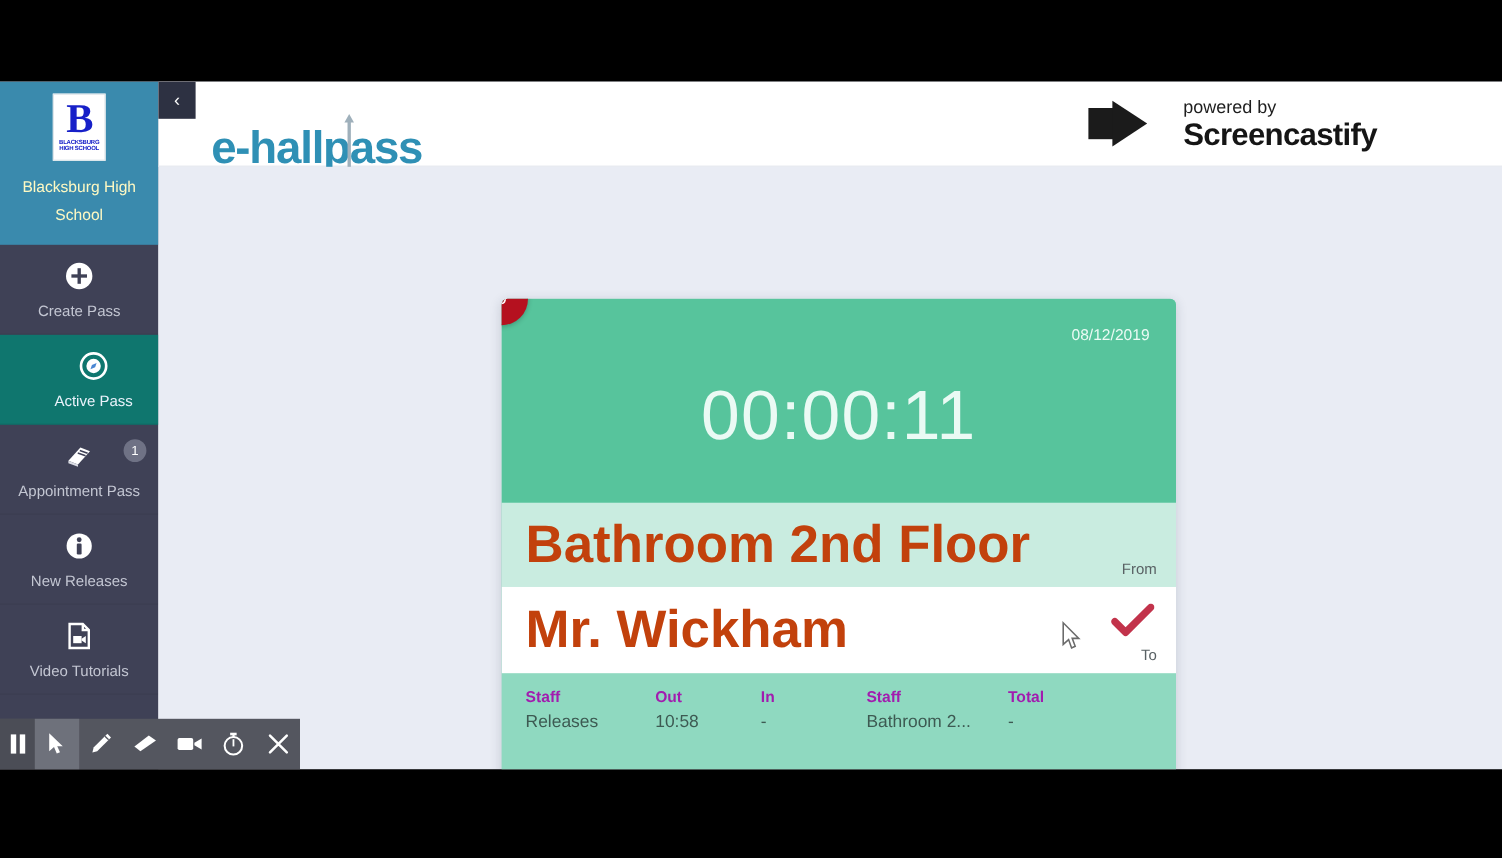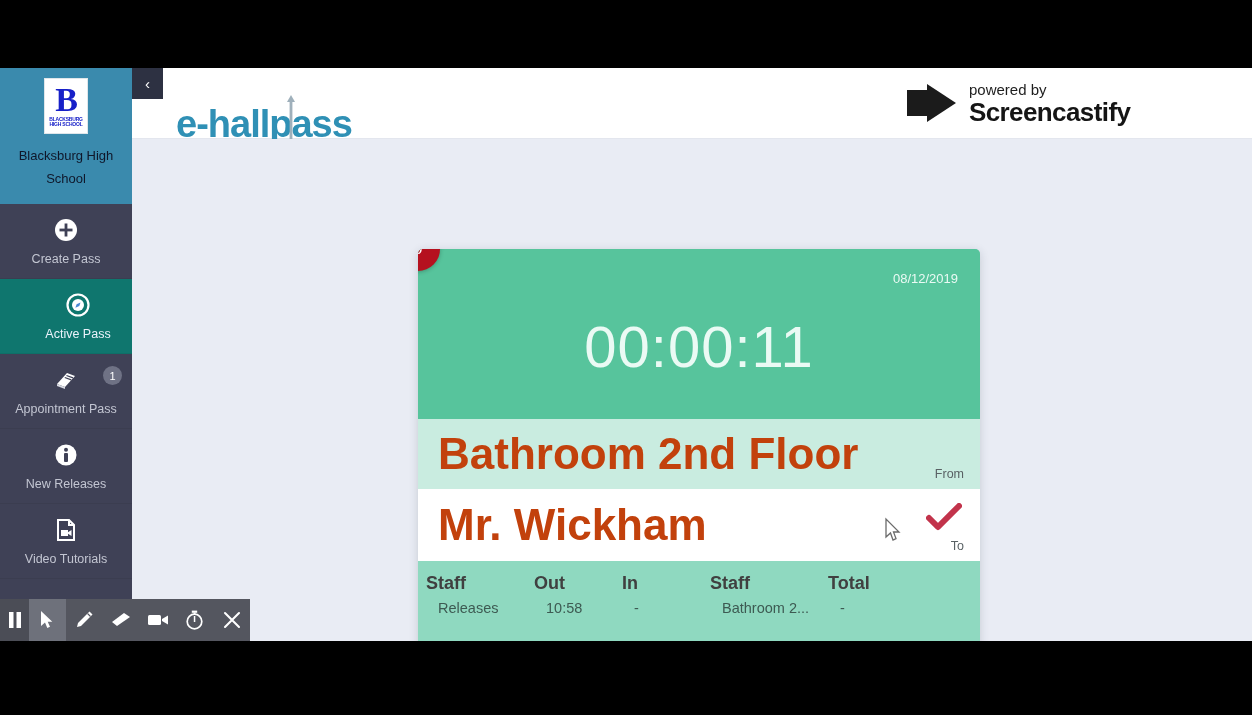--- a/index.html
+++ b/index.html
@@ -31,21 +31,21 @@
   }
   .school-logo .bigB {
     font-family:"Liberation Serif", serif; font-weight:bold; font-size:34px;
     color:#1720c8; line-height:0.95; letter-spacing:-1px;
   }
   .school-logo .subline {
     font-size:5px; font-weight:bold; color:#1720c8; line-height:1.1;
     text-align:center; letter-spacing:-0.2px; white-space:nowrap;
   }
   .school-name {
-    margin-top:10px; color:#0f172a; font-size:13px; line-height:23px;
+    margin-top:10px; color:#fef9c3; font-size:13px; line-height:23px;
     text-align:center; width:110px;
   }
   .nav-item {
     width:132px; height:75px; display:flex; flex-direction:column;
     align-items:center; justify-content:center; position:relative;
     border-bottom:1px solid rgba(0,0,0,0.06);
   }
   .nav-item.active { background:#0f766e;padding-left:24px; }
   .nav-label { margin-top:9px; font-size:12.5px; color:#c3c6d2; text-align:center; }
   .nav-item.active .nav-label { color:#eaf2fb; }
@@ -97,21 +97,21 @@
     background:#ffffff; height:72px; position:relative; display:flex; align-items:center;
   }
   .row-main-text {
     margin-left:20px; font-size:44px; color:#c2410c; font-weight:700;
   }
   .row-tag {
     position:absolute; right:16px; bottom:8px; font-size:12.5px; color:#596164;
   }
   .check-mark { position:absolute; right:18px; top:14px; }
   .table-head {
-    display:flex; padding:12px 0 0 8px; font-size:18px; font-weight:bold; color:#404040;
+    display:flex; padding:12px 0 0 20px; font-size:13px; font-weight:bold; color:#a21caf;
   }
   .table-row {
     display:flex; padding:6px 0 0 20px; font-size:14.5px; color:#3d5a52;
   }
   .col-staff  { width:108px; }
   .col-out    { width:88px; }
   .col-in     { width:88px; }
   .col-staff2 { width:118px; }
   .col-total  { width:80px; }
 
@@ -119,21 +119,21 @@
     position:absolute; left:-22px; top:-22px; width:44px; height:44px; border-radius:50%;
     background:#b5111f; color:#fff; font-size:16px;
     display:flex; align-items:center; justify-content:center;
     box-shadow:0 1px 4px rgba(0,0,0,0.25); z-index:4;
   }
   .cursor-pointer { position:absolute; left:750px; top:378px; z-index:6; }
 
   
   .sc-watermark {
     position:absolute; right:96px; top:72px; width:250px; height:62px;
-    display:flex; align-items:center; gap:7px; pointer-events:none; z-index:8;
+    display:flex; align-items:center; gap:24px; pointer-events:none; z-index:8;
   }
   .sc-play { width:56px; height:46px; position:relative; }
   .sc-text { line-height:1.0; }
   .sc-powered { font-size:15px; color:#1e1e1e; font-family:"Liberation Sans", sans-serif; }
   .sc-name { font-size:26px; font-weight:bold; color:#151515; letter-spacing:-0.6px; margin-top:1px; }
 
   .sc-toolbar {
     position:absolute; left:0px; top:599px; width:250px; height:42px;
     background:#54565f; display:flex; align-items:center; z-index:9;
   }

